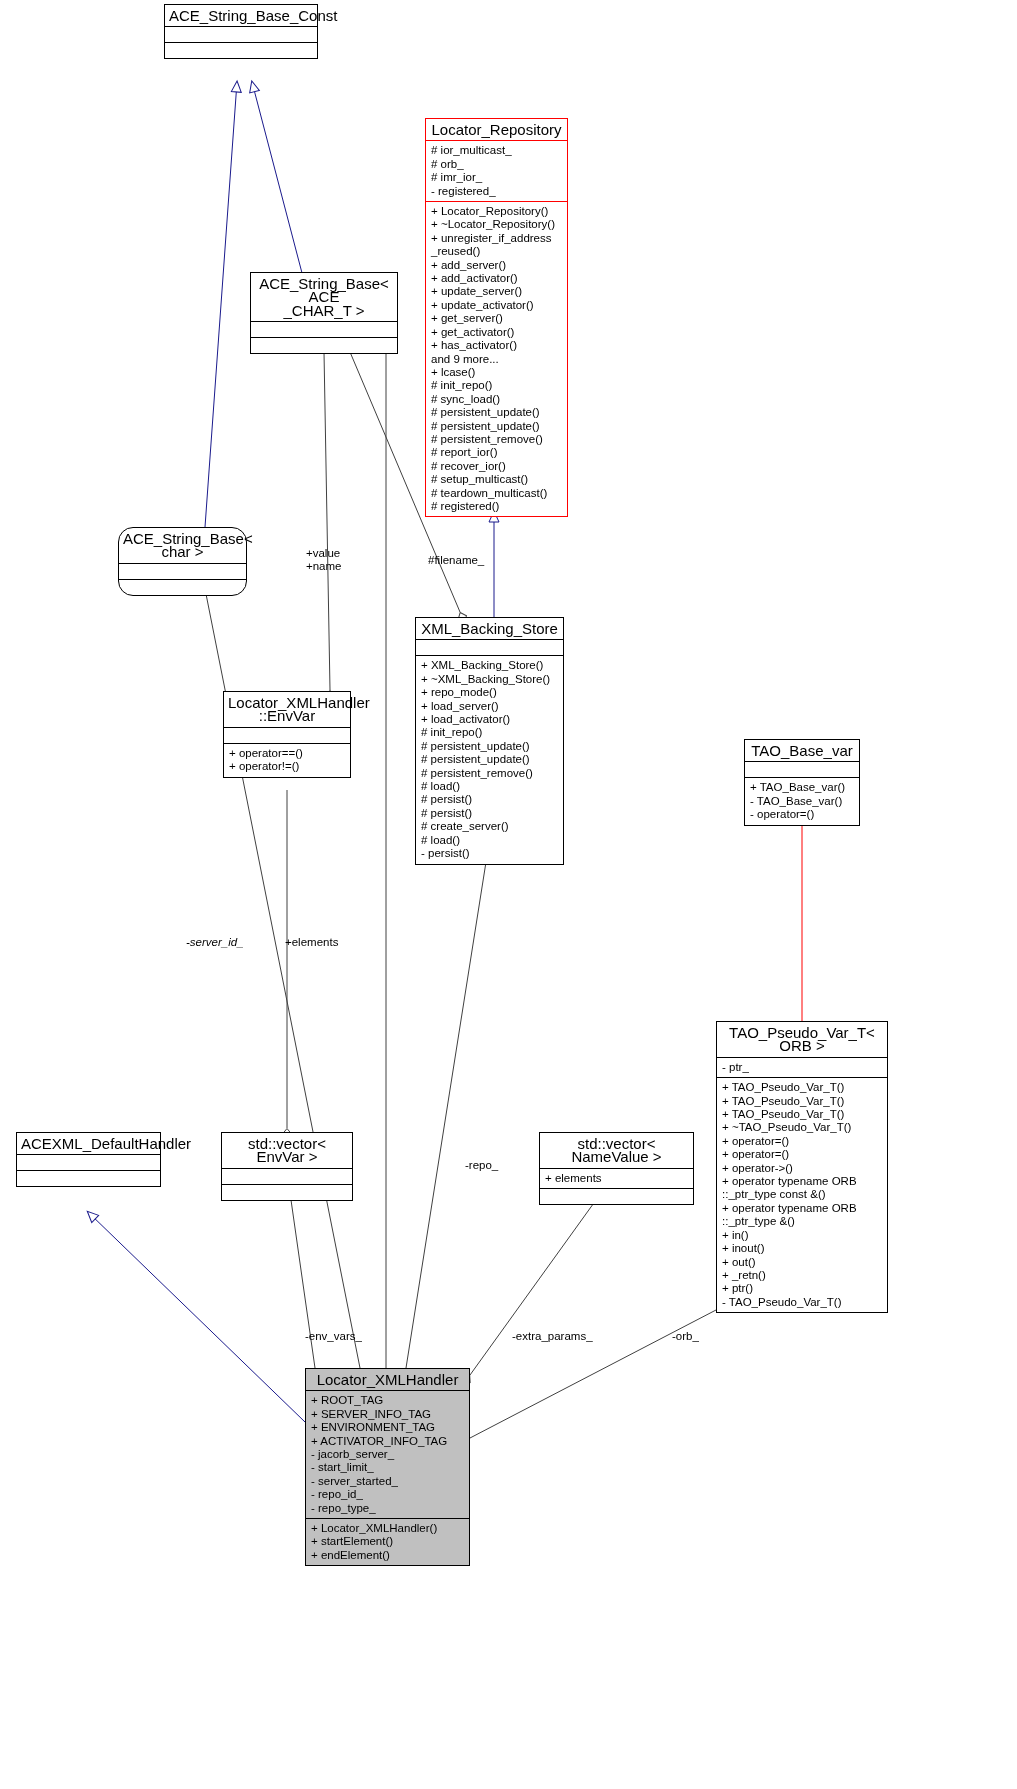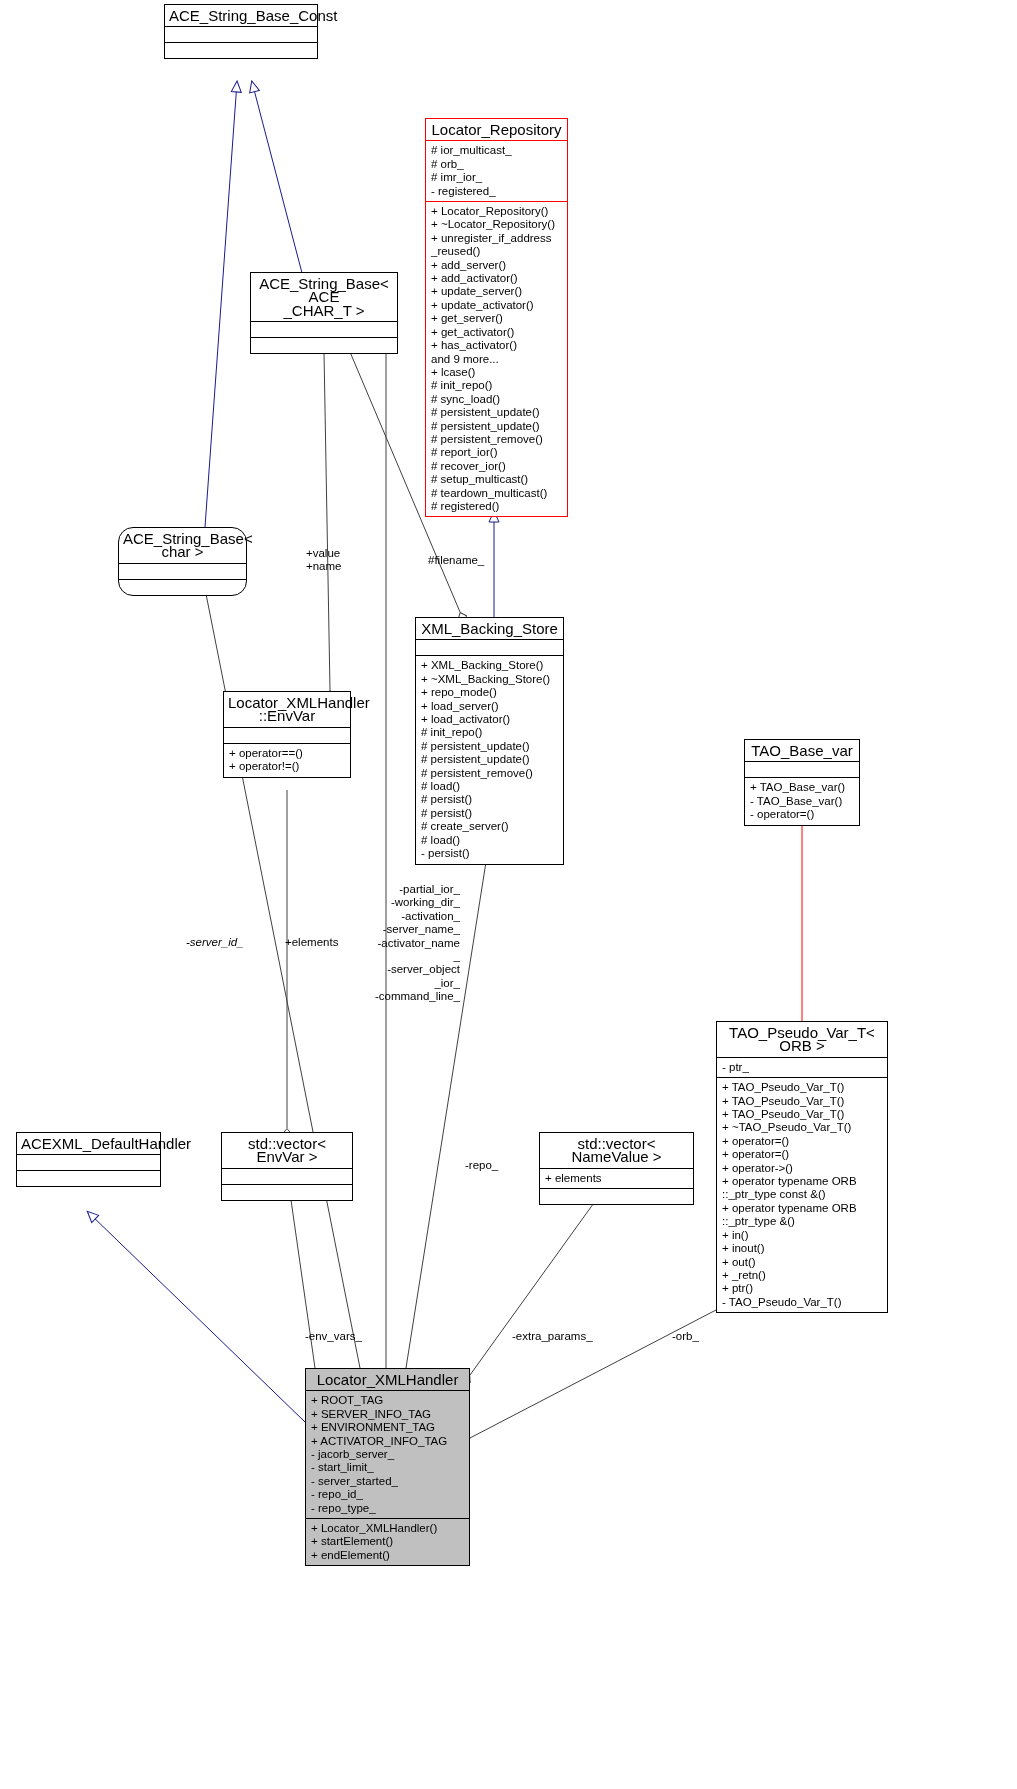--- a/index.html
+++ b/index.html
@@ -310,29 +310,20 @@
 
   <div class="edge-label" style="left:306px; top:547px; width:70px;">+value
 +name</div>
 
   <div class="edge-label" style="left:428px; top:554px; width:80px;">#filename_</div>
 
   <div class="edge-label" style="left:186px; top:936px; width:80px;font-style:italic;">-server_id_</div>
 
   <div class="edge-label" style="left:285px; top:936px; width:80px;">+elements</div>
 
-  <div class="edge-label right" style="left:330px; top:883px; width:130px;">-partial_ior_
--working_dir_
--activation_
--server_name_
--activator_name
-_
--server_object
-_ior_
--command_line_</div>
 
   <div class="edge-label" style="left:465px; top:1159px; width:60px;">-repo_</div>
 
   <div class="edge-label" style="left:305px; top:1330px; width:80px;">-env_vars_</div>
 
   <div class="edge-label" style="left:512px; top:1330px; width:100px;">-extra_params_</div>
 
   <div class="edge-label" style="left:672px; top:1330px; width:50px;">-orb_</div>
 
 </div>

